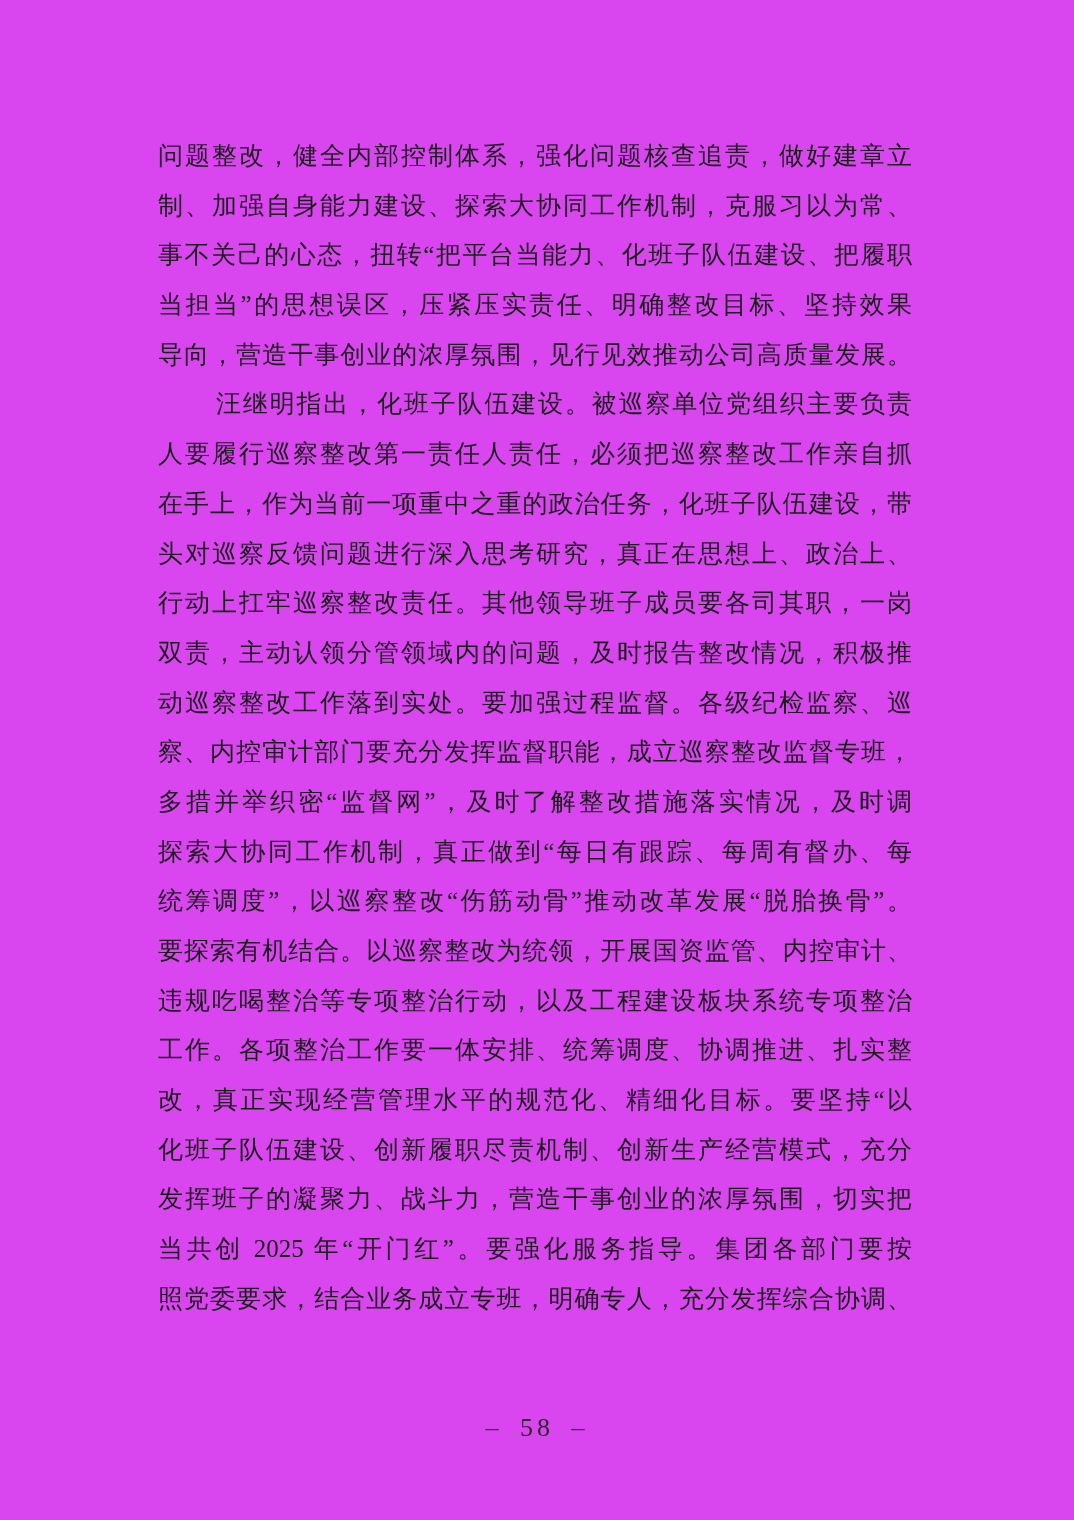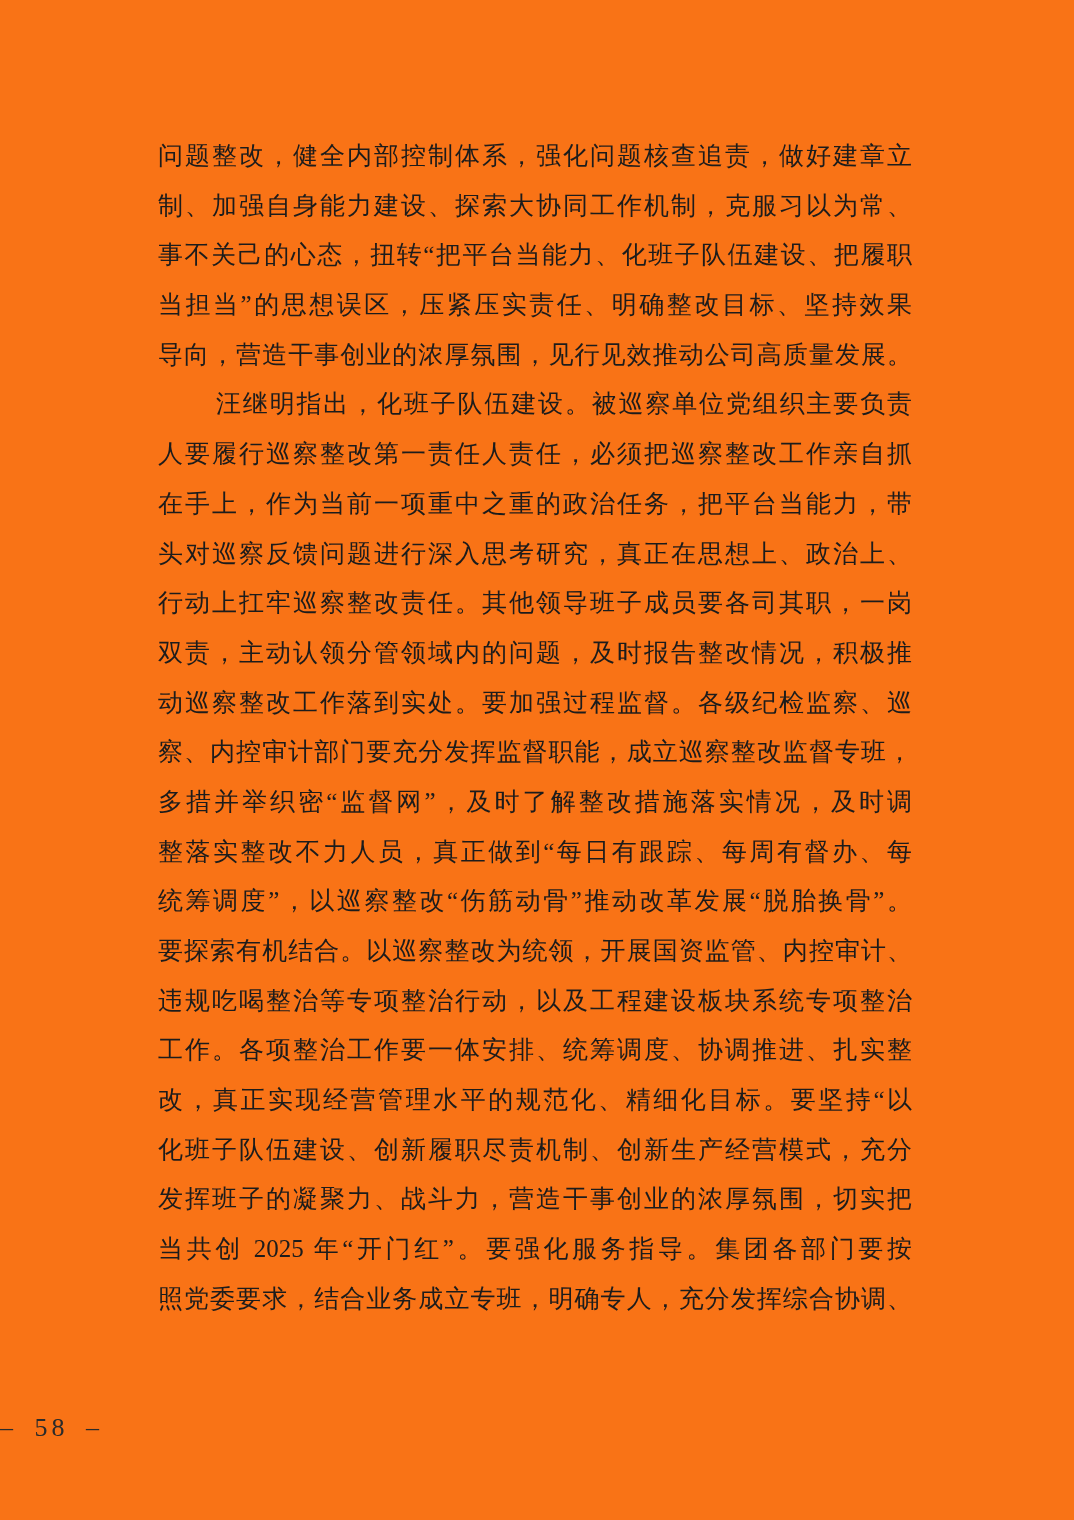--- a/index.html
+++ b/index.html
@@ -4,21 +4,21 @@
 <style>
   html, body {
     margin: 0;
     padding: 0;
     background: #ffffff;
   }
   .page {
     position: relative;
     width: 1074px;
     height: 1520px;
-    background: #f97316;
+    background: #d946ef;
     overflow: hidden;
     font-family: "Liberation Serif", serif;
     color: #1c1c1c;
   }
   .text-block {
     position: absolute;
     left: 158px;
     top: 131px;
     width: 754px;
     font-size: 25px;
@@ -39,20 +39,21 @@
   .line.indent {
     padding-left: 58px;
   }
   .footer {
     position: absolute;
     left: 0;
     top: 1408px;
     width: 100%;
     height: 40px;
     line-height: 40px;
+    text-align: center;
     font-size: 26px;
     color: #2b2b2b;
     letter-spacing: 4px;
     word-spacing: 7px;
   }
 </style>
 </head>
 <body>
 
 <div class="page">
@@ -60,28 +61,28 @@
       <div class="para">
         <div class="line">问题整改，健全内部控制体系，强化问题核查追责，做好建章立</div>
         <div class="line">制、加强自身能力建设、探索大协同工作机制，克服习以为常、</div>
         <div class="line">事不关己的心态，扭转“把平台当能力、化班子队伍建设、把履职</div>
         <div class="line">当担当”的思想误区，压紧压实责任、明确整改目标、坚持效果</div>
         <div class="line">导向，营造干事创业的浓厚氛围，见行见效推动公司高质量发展。</div>
       </div>
       <div class="para">
         <div class="line indent">汪继明指出，化班子队伍建设。被巡察单位党组织主要负责</div>
         <div class="line">人要履行巡察整改第一责任人责任，必须把巡察整改工作亲自抓</div>
-        <div class="line">在手上，作为当前一项重中之重的政治任务，把平台当能力，带</div>
+        <div class="line">在手上，作为当前一项重中之重的政治任务，化班子队伍建设，带</div>
         <div class="line">头对巡察反馈问题进行深入思考研究，真正在思想上、政治上、</div>
         <div class="line">行动上扛牢巡察整改责任。其他领导班子成员要各司其职，一岗</div>
         <div class="line">双责，主动认领分管领域内的问题，及时报告整改情况，积极推</div>
         <div class="line">动巡察整改工作落到实处。要加强过程监督。各级纪检监察、巡</div>
         <div class="line">察、内控审计部门要充分发挥监督职能，成立巡察整改监督专班，</div>
         <div class="line">多措并举织密“监督网”，及时了解整改措施落实情况，及时调</div>
-        <div class="line">整落实整改不力人员，真正做到“每日有跟踪、每周有督办、每</div>
+        <div class="line">探索大协同工作机制，真正做到“每日有跟踪、每周有督办、每</div>
         <div class="line">统筹调度”，以巡察整改“伤筋动骨”推动改革发展“脱胎换骨”。</div>
         <div class="line">要探索有机结合。以巡察整改为统领，开展国资监管、内控审计、</div>
         <div class="line">违规吃喝整治等专项整治行动，以及工程建设板块系统专项整治</div>
         <div class="line">工作。各项整治工作要一体安排、统筹调度、协调推进、扎实整</div>
         <div class="line">改，真正实现经营管理水平的规范化、精细化目标。要坚持“以</div>
         <div class="line">化班子队伍建设、创新履职尽责机制、创新生产经营模式，充分</div>
         <div class="line">发挥班子的凝聚力、战斗力，营造干事创业的浓厚氛围，切实把</div>
         <div class="line">当共创 2025 年“开门红”。要强化服务指导。集团各部门要按</div>
         <div class="line">照党委要求，结合业务成立专班，明确专人，充分发挥综合协调、</div>
       </div>

